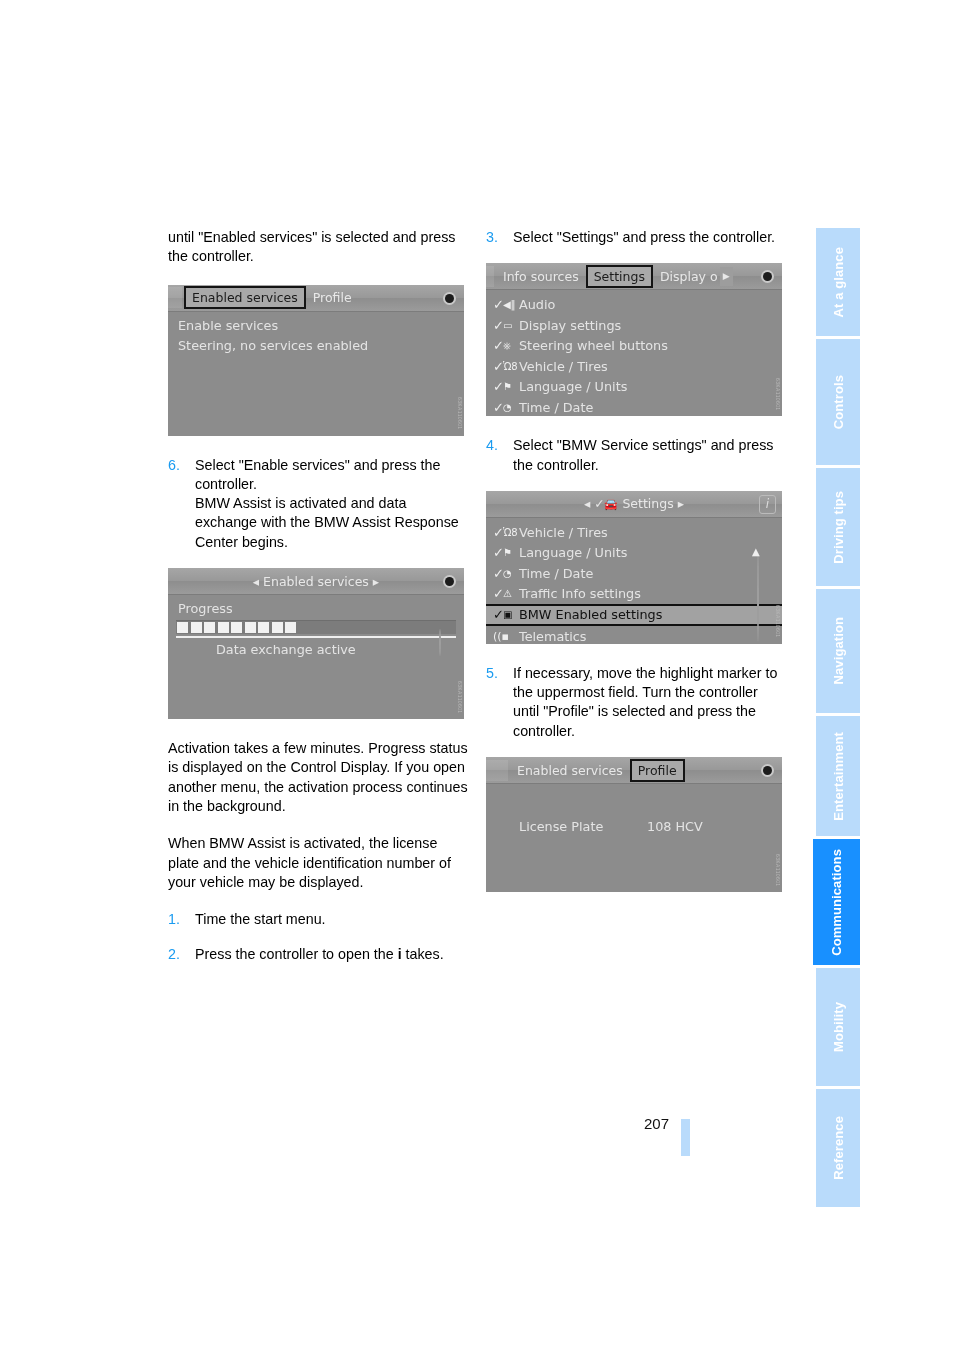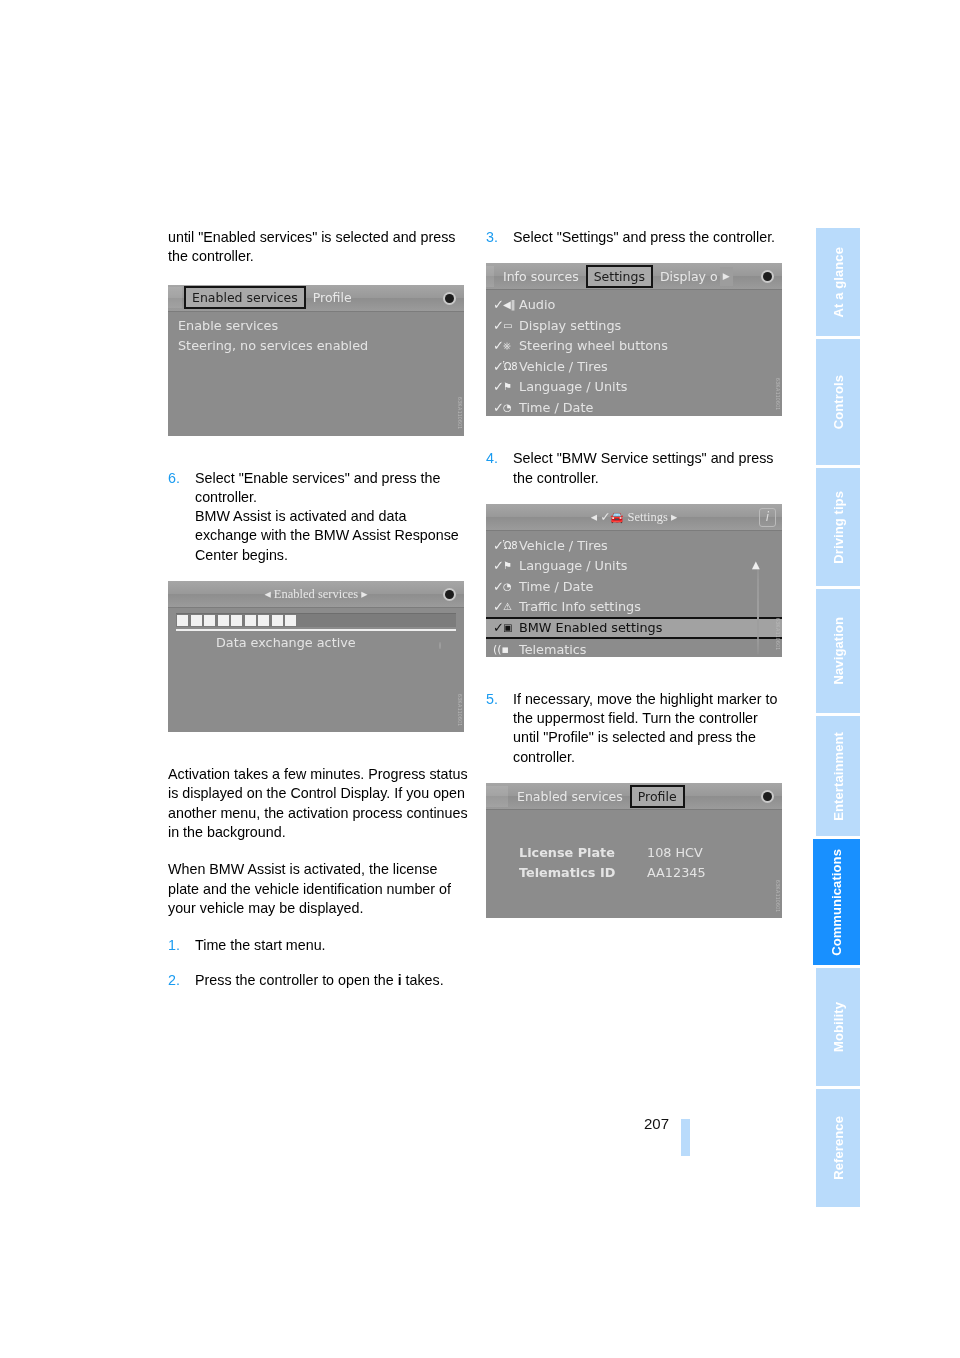--- a/index.html
+++ b/index.html
@@ -47,21 +47,21 @@
     margin: 30px 0 13px 0;
   }
 
   .ibold { font-weight: bold; font-size: 14px; }
 
   
   .shot {
     position: relative;
     width: 296px;
     background: #8c8c8c;
-    margin-bottom: 33px;
+    margin-bottom: 20px;
     font-family: "DejaVu Sans", sans-serif;
     overflow: hidden;
   }
   .shot .wm {
     position: absolute;
     right: 1px; bottom: 6px;
     writing-mode: vertical-rl;
     font-size: 5px;
     color: #b9b9b9;
     letter-spacing: 0.4px;
@@ -90,21 +90,21 @@
     border: 2px solid #141414;
     color: #1b1b1b;
     font-weight: normal;
     height: 23px;
     padding: 0 6px;
   }
   .shot-bar .spacerL { width: 14px; height: 21px; background: rgba(255,255,255,.10); margin-right:2px;}
   .shot-bar .spacerR { flex: 1 1 auto; }
   .shot-bar .centered {
     position:absolute; left:0; right:0; text-align:center;
-    color:#e8e8e8; font-size:12.5px; pointer-events:none;font-family:Liberation Serif, serif;
+    color:#e8e8e8; font-size:12.5px; pointer-events:none;
   }
   .ctrl-knob {
     position: absolute; right: 4px; top: 3px;
     width: 21px; height: 21px;
     display:flex; align-items:center; justify-content:center;
     color:#ddd; font-size:9px;
   }
   .ctrl-knob .dot {
     width:9px;height:9px;border-radius:50%;background:#1c1c1c;
     box-shadow: 0 0 0 2px #c9c9c9;
@@ -154,21 +154,21 @@
   .prog-track {
     height: 14px; background: #7c7c7c;
     border-top:1px solid #6e6e6e;
     display:flex; align-items:center; padding-left:1px;
   }
   .prog-track i { display:block; width:11px; height:11px; background:#f2f2f2; margin-right:2.5px; }
   .prog-underline { height:2px; background:#efefef; margin-top:2px; }
 
   
   .kv { display:flex; font-size:12.8px; color:#e4e4e4; line-height:20px; }
-  .kv .k { width: 128px; font-weight: bold; }
+  .kv .k { width: 128px; }
 
   
   .curve { position:absolute; right:16px; top:28px; bottom:4px; width:14px; }
   .curve::before{
     content:""; position:absolute; left:5px; top:6px; bottom:0; width:2px;
     background:#9e9e9e;
     border-radius:50%;
   }
   .curve .up {
     position:absolute; left:0px; top:0px; color:#efefef; font-size:10px;
@@ -250,20 +250,21 @@
       <div class="shot-bar">
         <div class="centered">
           ◂&nbsp;<span>Enabled services</span>&nbsp;▸
         </div>
         <div class="ctrl-knob">
             <span class="dot"></span>
           </div>
       </div>
       <div class="shot-body">
         <div class="curve"></div>
+        <div class="shot-line">Progress</div>
         <div class="prog-wrap">
           <div class="prog-track">
             <i></i>
               <i></i>
               <i></i>
               <i></i>
               <i></i>
               <i></i>
               <i></i>
               <i></i>
@@ -432,24 +433,20 @@
         <div class="spacerR"></div>
         <div class="ctrl-knob">
             <span class="dot"></span>
           </div>
       </div>
       <div class="shot-body" style="padding-top:33px;padding-left:33px;" id="shot5-rows">
           <div class="kv">
             <span class="k">License Plate</span>
             <span>108 HCV</span>
           </div>
-          <div class="kv">
-            <span class="k">Telematics ID</span>
-            <span>AA12345</span>
-          </div>
         </div>
       <div class="wm">63KA110601</div>
     </div>
   </div>
 
   <div class="tabs" id="sidebar-tabs">
       <div class="tab" style="height: 108px;">
         <span>At a glance</span>
       </div>
       <div class="tab" style="height: 126px;">

